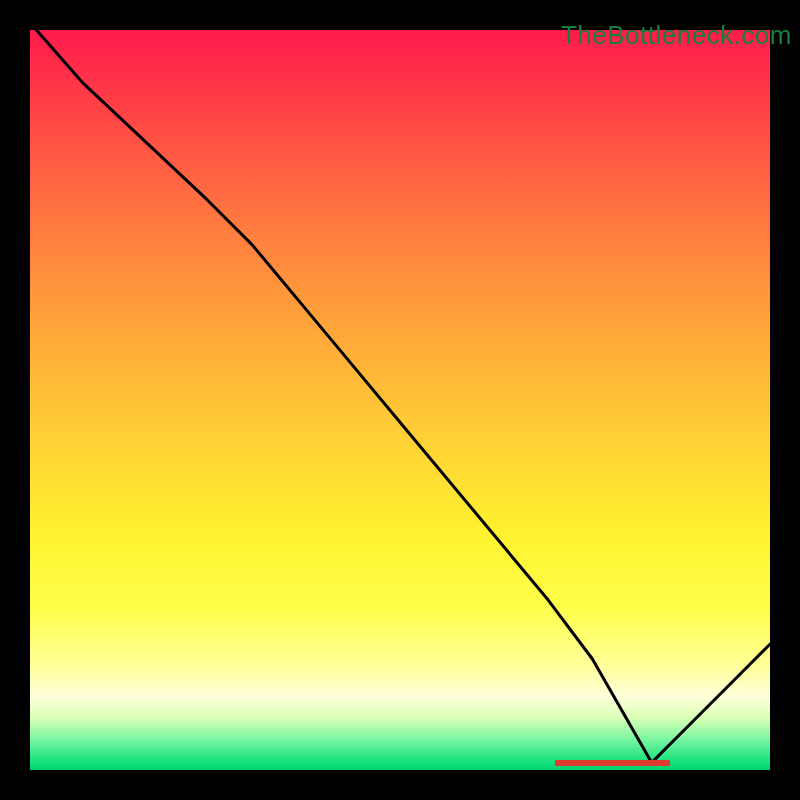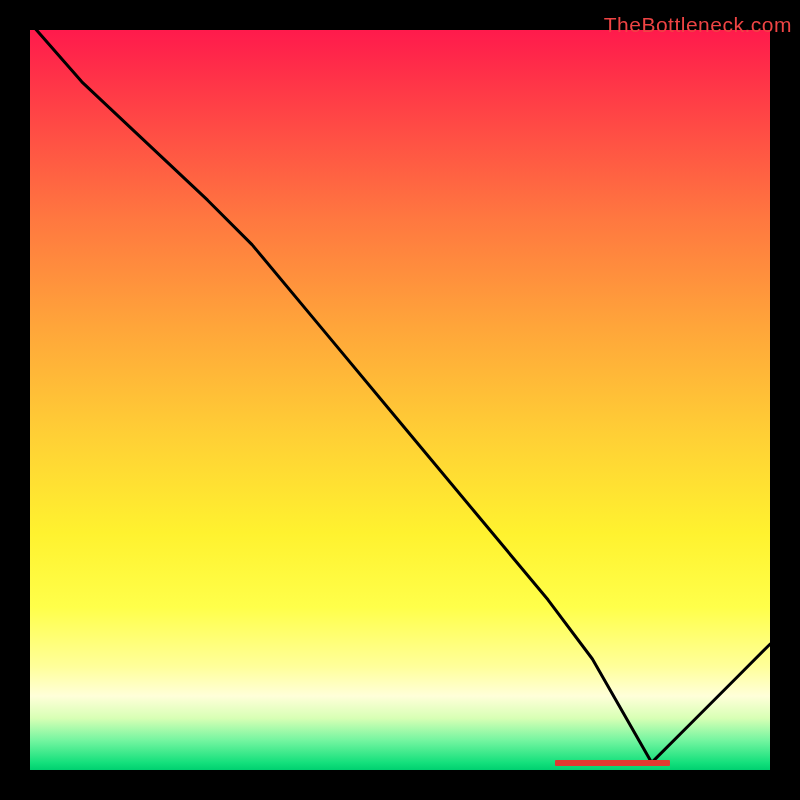--- a/index.html
+++ b/index.html
@@ -13,21 +13,21 @@
       #ffd035 55%,
       #fff22f 68%,
       #ffff4a 78%,
       #ffff9a 86%,
       #ffffd9 90%,
       #d8ffb5 93%,
       #74f5a0 96%,
       #14e07c 99%,
       #00d070 100%);
   }
-  .watermark{position:absolute;top:13px;right:8px;color:#ef4444;font-size:21px;letter-spacing:.5px}
+  .watermark{position:absolute;top:20px;right:8px;color:#15803d;font-size:26px;letter-spacing:.5px}
   svg.curve{position:absolute;left:30px;top:30px;width:740px;height:740px;pointer-events:none}
   svg .line{fill:none;stroke:#000;stroke-width:3;stroke-linejoin:round;stroke-linecap:round}
   .dash{position:absolute;left:555px;top:760px;width:115px;height:6px;background:#e03a30;border-radius:1px}
 </style>
 </head>
 <body>
 <div class="frame">
   <div class="plot"></div>
 
   <svg class="curve" viewBox="0 0 740 740">

